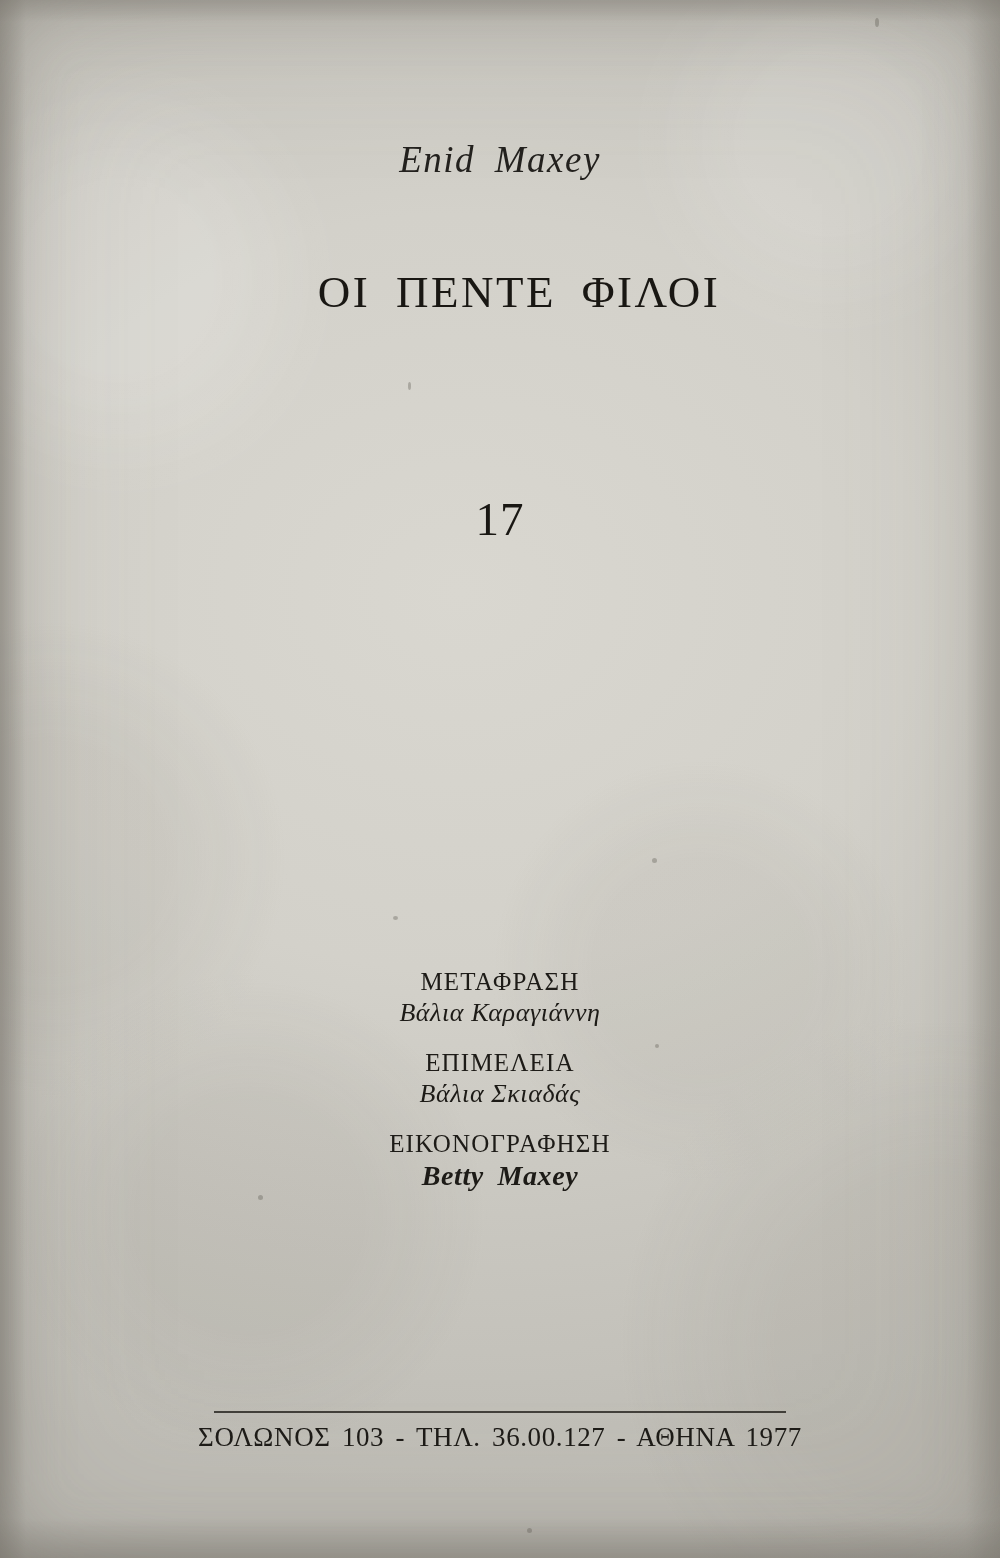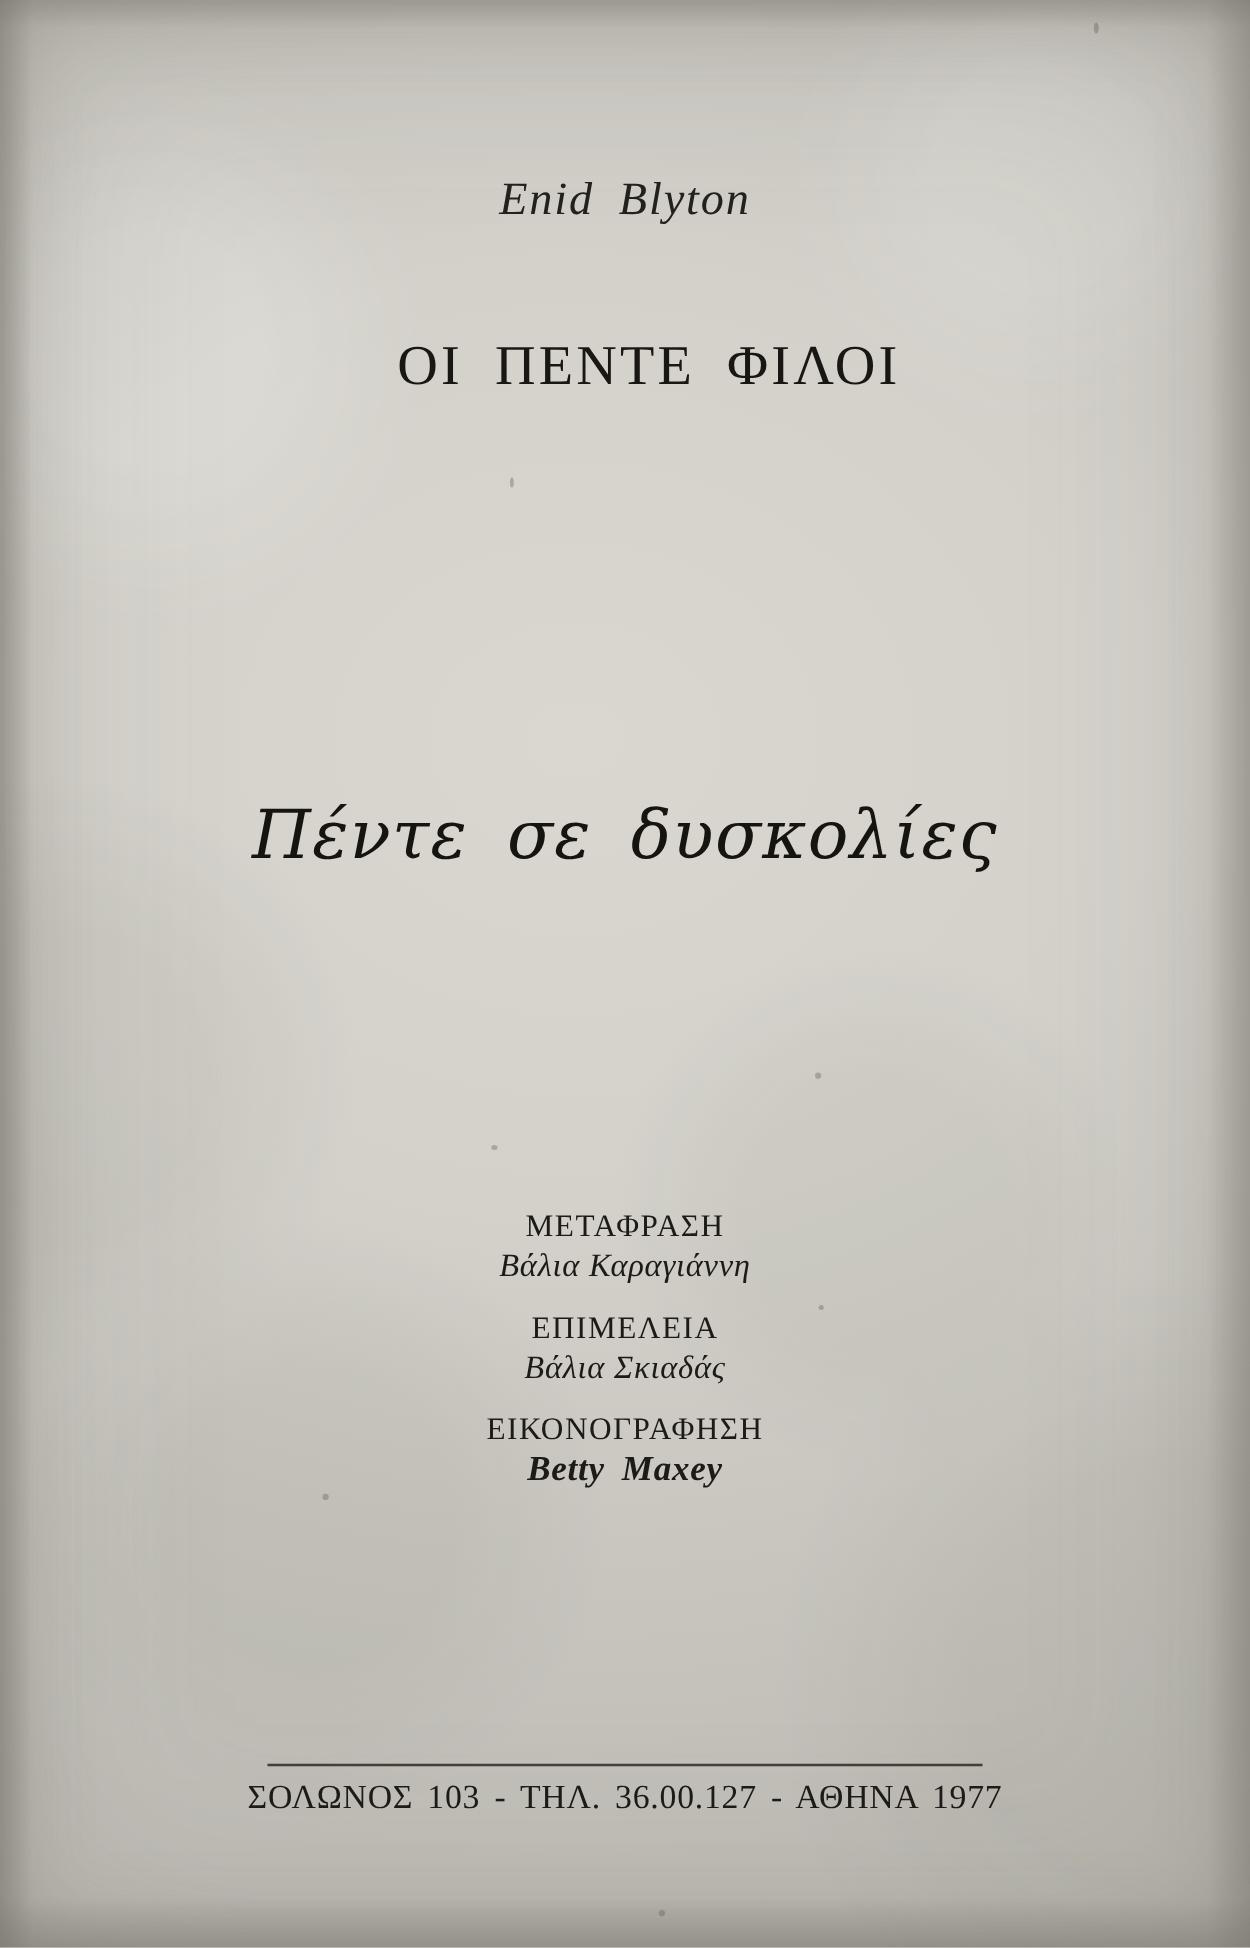--- a/index.html
+++ b/index.html
@@ -205,26 +205,26 @@
   <span class="speck" style="left:408px; top:382px; width:3px; height:8px;"></span>
   <span class="speck" style="left:393px; top:916px; width:5px; height:4px;"></span>
   <span class="speck" style="left:652px; top:858px; width:5px; height:5px;"></span>
   <span class="speck" style="left:258px; top:1195px; width:5px; height:5px;"></span>
   <span class="speck" style="left:655px; top:1044px; width:4px; height:4px;"></span>
   <span class="speck" style="left:875px; top:18px; width:4px; height:9px;"></span>
   <span class="speck" style="left:527px; top:1528px; width:5px; height:5px;"></span>
 
   <div class="content">
 
-    <div class="author">Enid Blyton</div>
+    <div class="author">Enid Maxey</div>
 
     <div class="series-title">ΟΙ ΠΕΝΤΕ ΦΙΛΟΙ</div>
 
-
-    <div class="chapter-title">Πέντε σε δυσκολίες</div>
+    <div class="chapter-number">17</div>
+
 
     <div class="credits">
       <div class="credit-role">ΜΕΤΑΦΡΑΣΗ</div>
       <div class="credit-name">Βάλια Καραγιάννη</div>
 
       <div class="credit-role">ΕΠΙΜΕΛΕΙΑ</div>
       <div class="credit-name">Βάλια Σκιαδάς</div>
 
       <div class="credit-role">ΕΙΚΟΝΟΓΡΑΦΗΣΗ</div>
       <div class="credit-name last">Betty Maxey</div>

